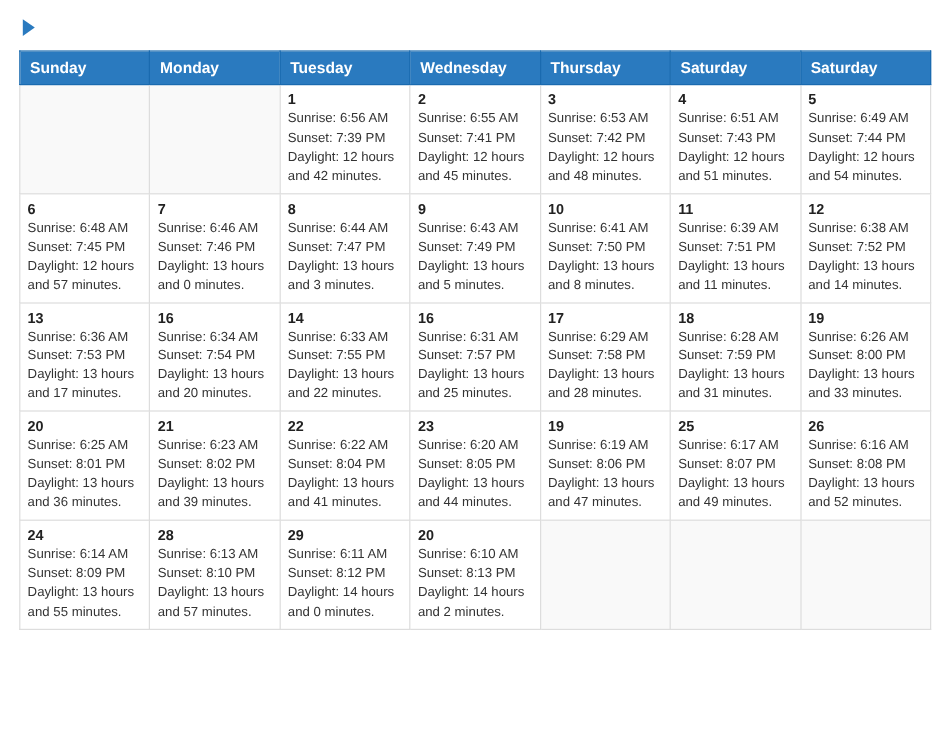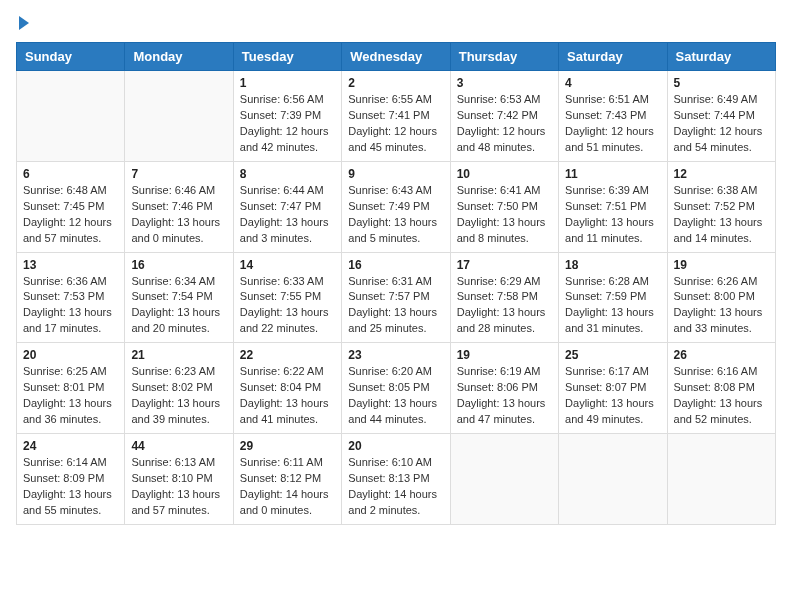--- a/index.html
+++ b/index.html
@@ -234,21 +234,21 @@
           <span class="day-num">26</span>
           <div class="day-info">Sunrise: 6:16 AM<br>Sunset: 8:08 PM<br>Daylight: 13 hours and 52 minutes.</div>
         </td>
       </tr>
       <tr>
         <td>
           <span class="day-num">24</span>
           <div class="day-info">Sunrise: 6:14 AM<br>Sunset: 8:09 PM<br>Daylight: 13 hours and 55 minutes.</div>
         </td>
         <td>
-          <span class="day-num">44</span>
+          <span class="day-num">28</span>
           <div class="day-info">Sunrise: 6:13 AM<br>Sunset: 8:10 PM<br>Daylight: 13 hours and 57 minutes.</div>
         </td>
         <td>
           <span class="day-num">29</span>
           <div class="day-info">Sunrise: 6:11 AM<br>Sunset: 8:12 PM<br>Daylight: 14 hours and 0 minutes.</div>
         </td>
         <td>
           <span class="day-num">20</span>
           <div class="day-info">Sunrise: 6:10 AM<br>Sunset: 8:13 PM<br>Daylight: 14 hours and 2 minutes.</div>
         </td>

